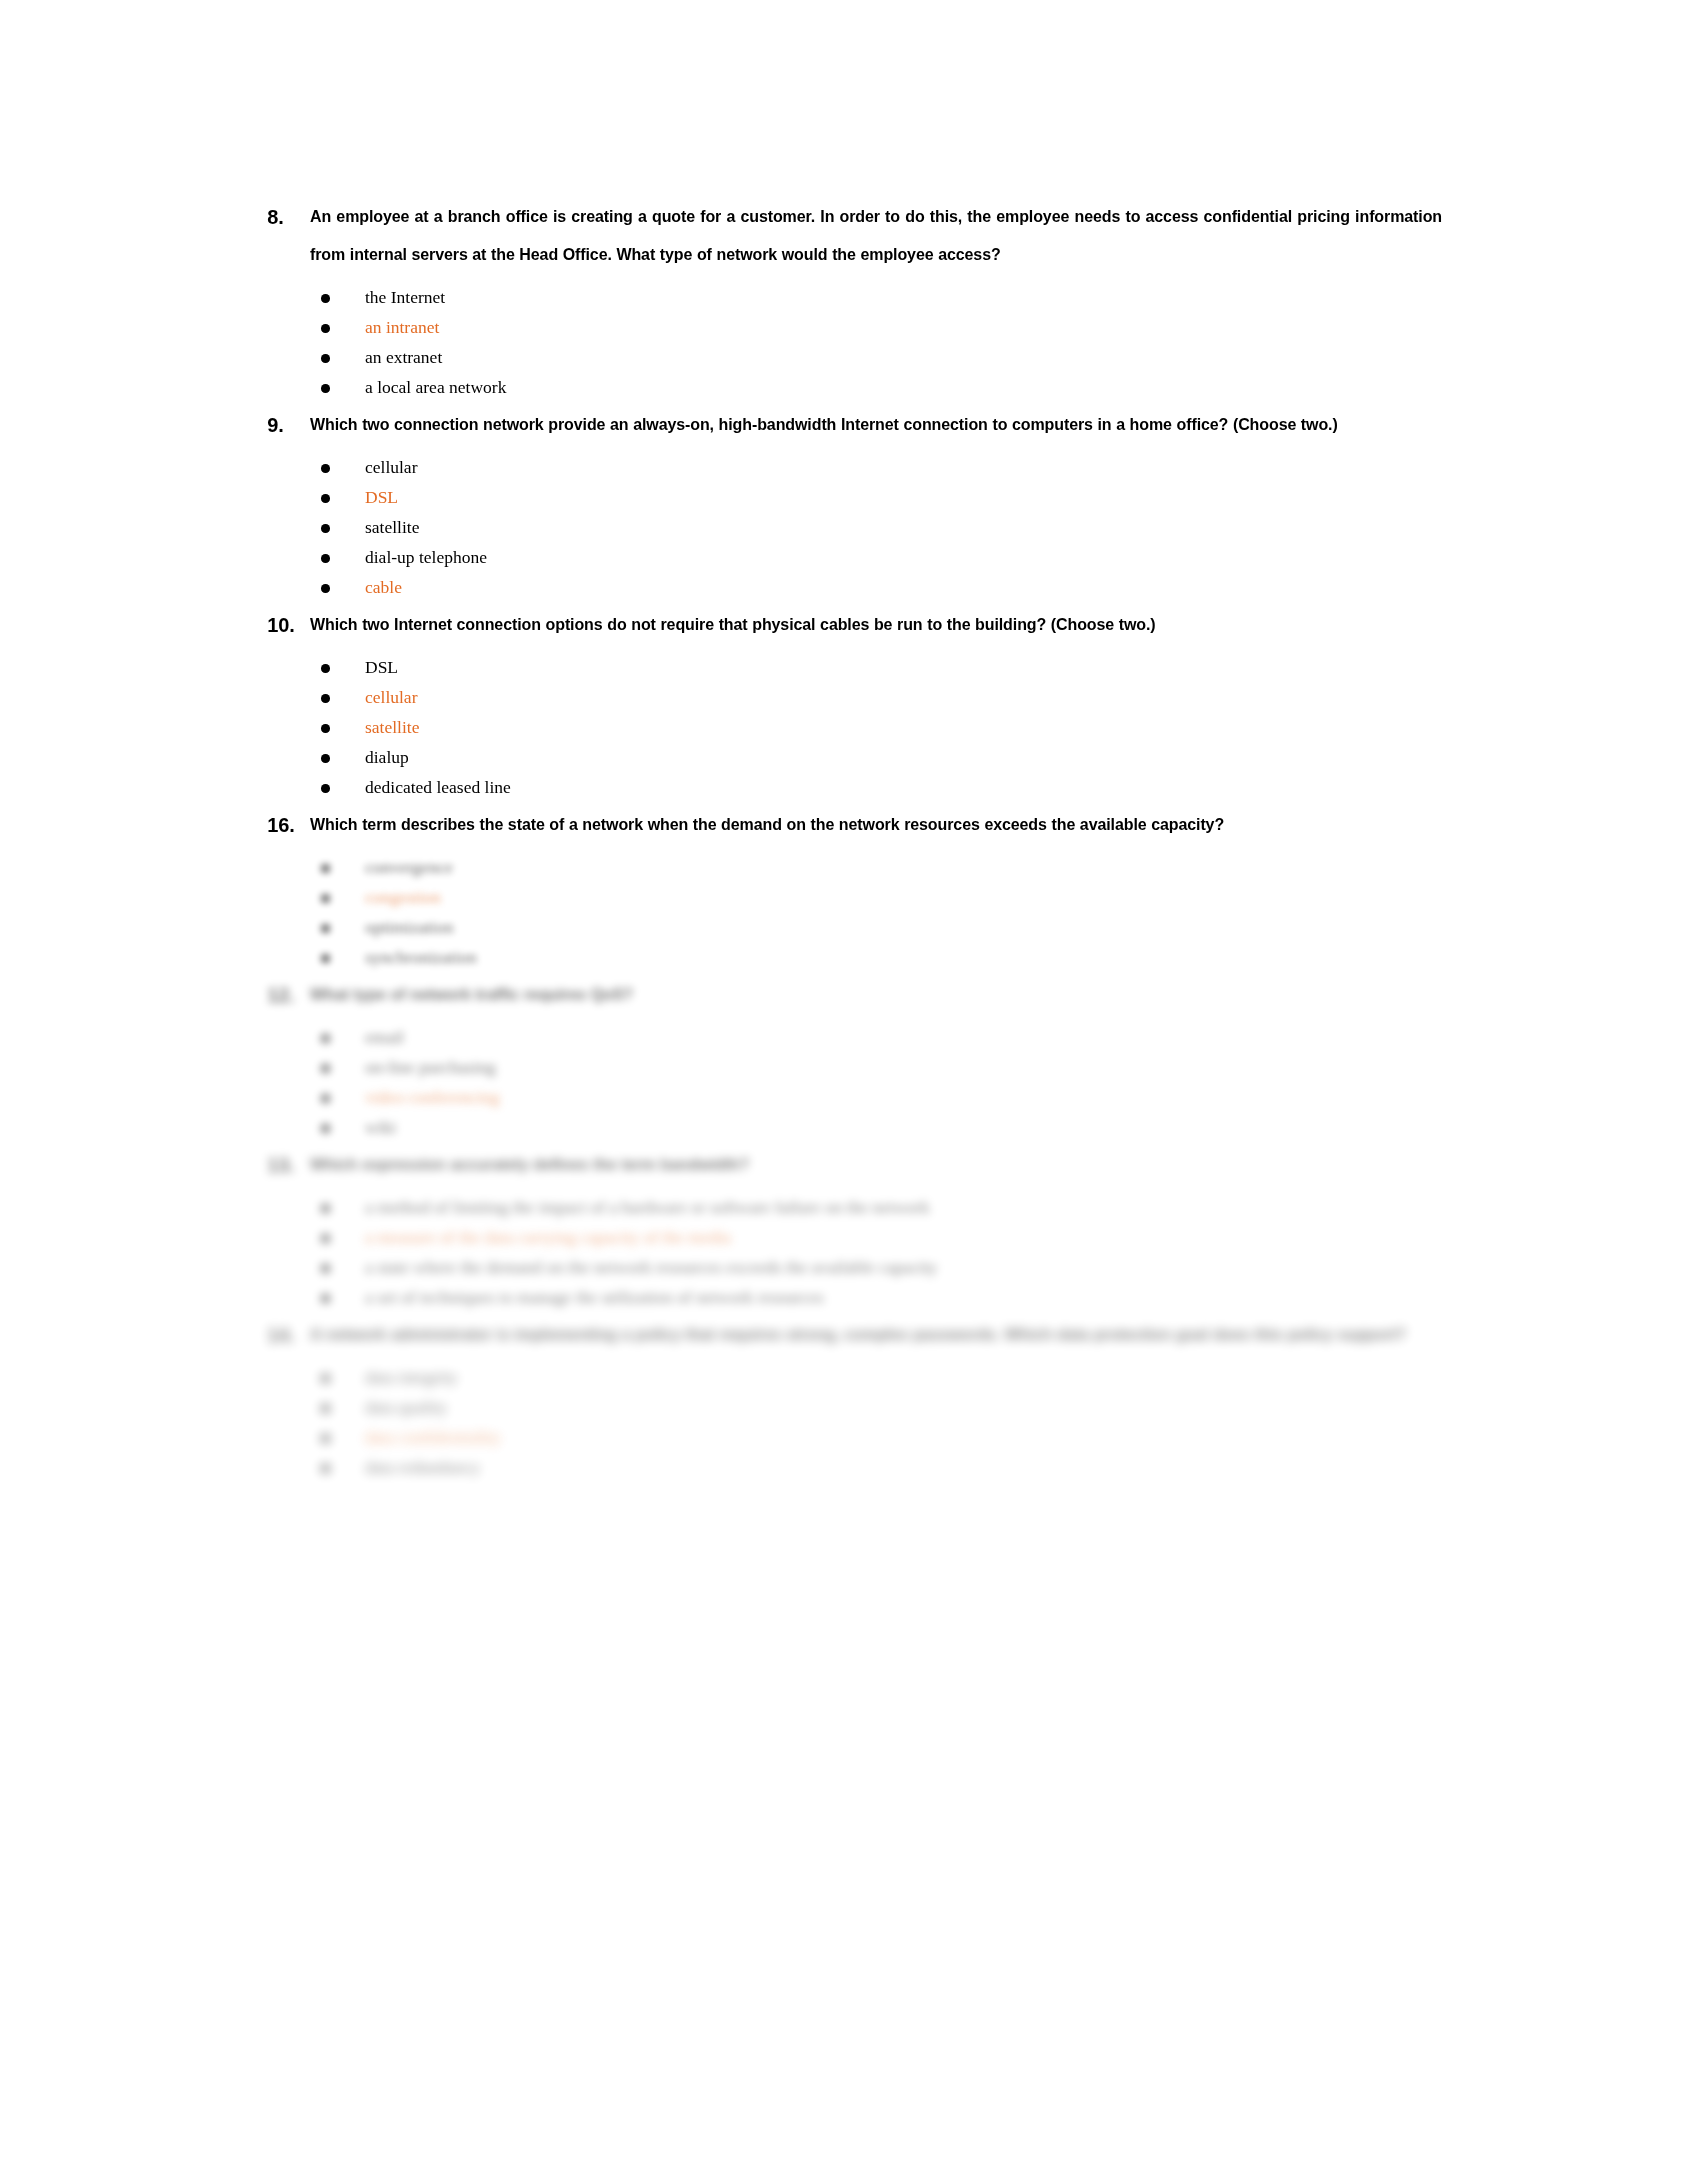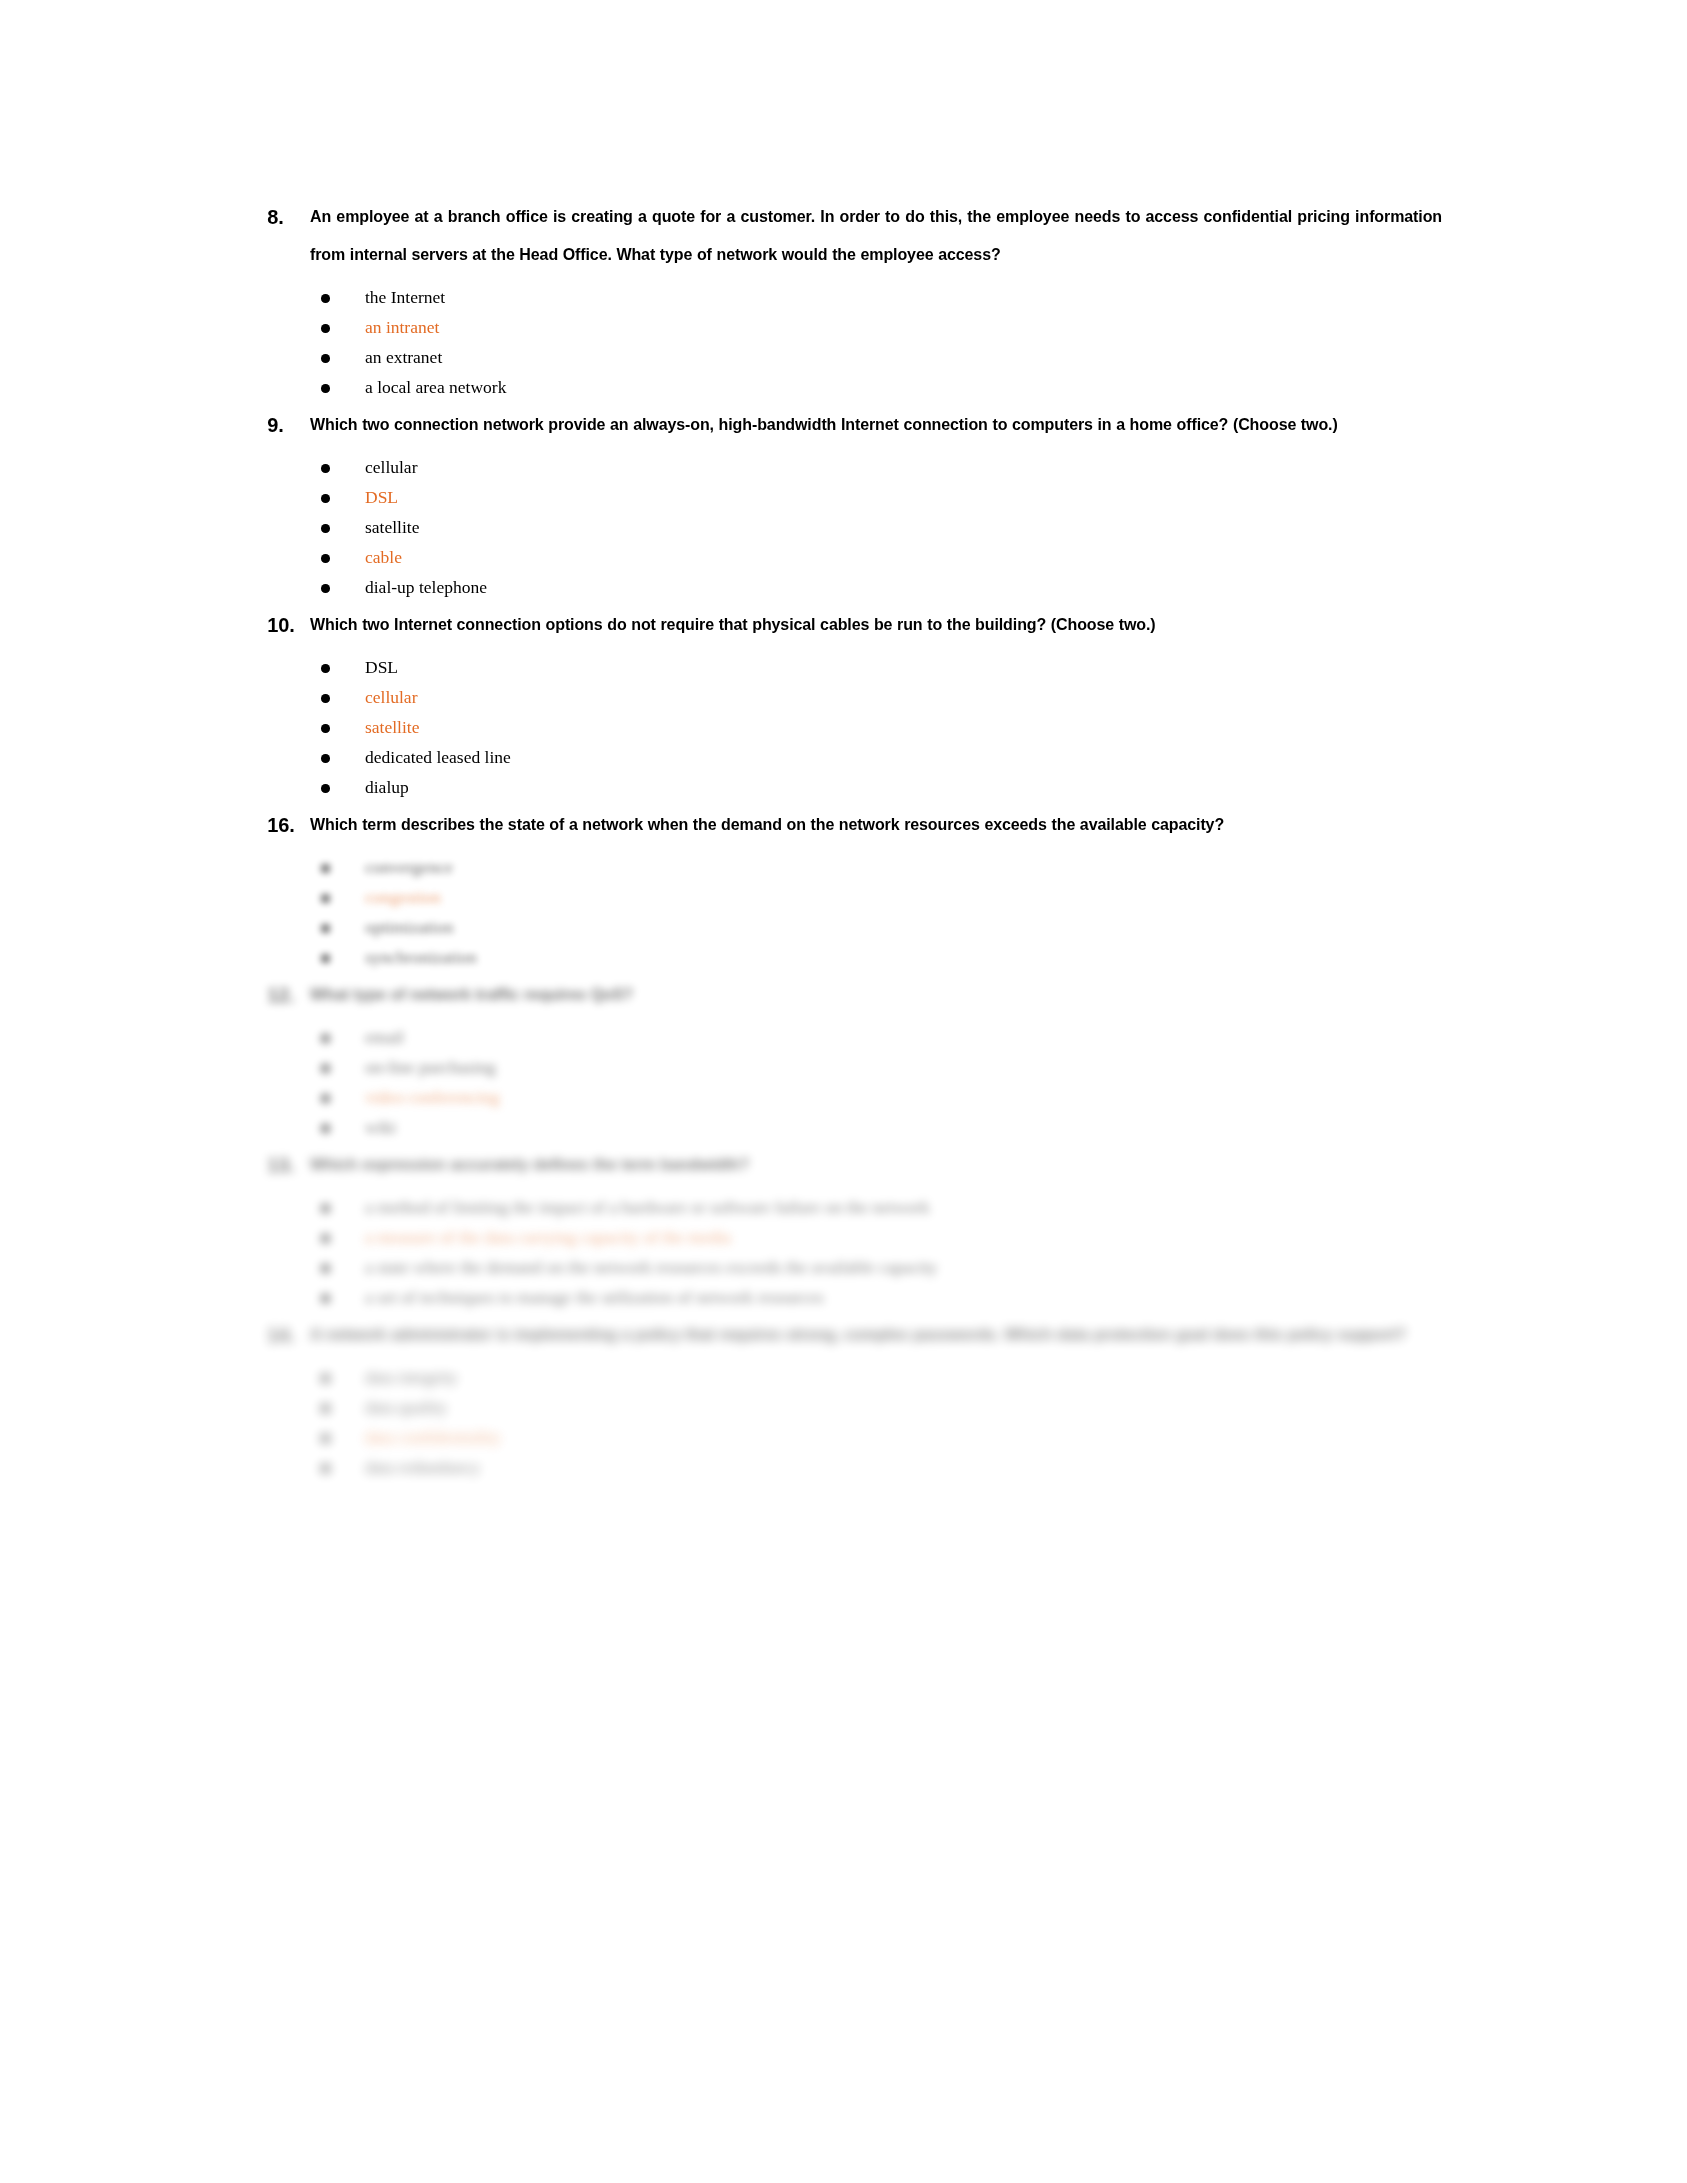--- a/index.html
+++ b/index.html
@@ -150,25 +150,25 @@
           <li class="opt">
             <div class="bullet"><span></span></div>
             <div class="opt-label correct">DSL</div>
           </li>
           <li class="opt">
             <div class="bullet"><span></span></div>
             <div class="opt-label">satellite</div>
           </li>
           <li class="opt">
             <div class="bullet"><span></span></div>
+            <div class="opt-label">dial-up telephone</div>
+          </li>
+          <li class="opt">
+            <div class="bullet"><span></span></div>
             <div class="opt-label correct">cable</div>
-          </li>
-          <li class="opt">
-            <div class="bullet"><span></span></div>
-            <div class="opt-label">dial-up telephone</div>
           </li>
         </ul>
       </div>
       <div class="qblock">
         <div class="qrow">
           <div class="qnum narrow">10.</div>
           <div class="qtext">Which two Internet connection options do not require that physical cables be run to the building? (Choose two.)</div>
         </div>
         <ul class="opts">
           <li class="opt">
@@ -178,25 +178,25 @@
           <li class="opt">
             <div class="bullet"><span></span></div>
             <div class="opt-label correct">cellular</div>
           </li>
           <li class="opt">
             <div class="bullet"><span></span></div>
             <div class="opt-label correct">satellite</div>
           </li>
           <li class="opt">
             <div class="bullet"><span></span></div>
+            <div class="opt-label">dialup</div>
+          </li>
+          <li class="opt">
+            <div class="bullet"><span></span></div>
             <div class="opt-label">dedicated leased line</div>
-          </li>
-          <li class="opt">
-            <div class="bullet"><span></span></div>
-            <div class="opt-label">dialup</div>
           </li>
         </ul>
       </div>
       <div class="qblock">
         <div class="qrow">
           <div class="qnum narrow">16.</div>
           <div class="qtext">Which term describes the state of a network when the demand on the network resources exceeds the available capacity?</div>
         </div>
         <ul class="opts blur-1">
           <li class="opt">

